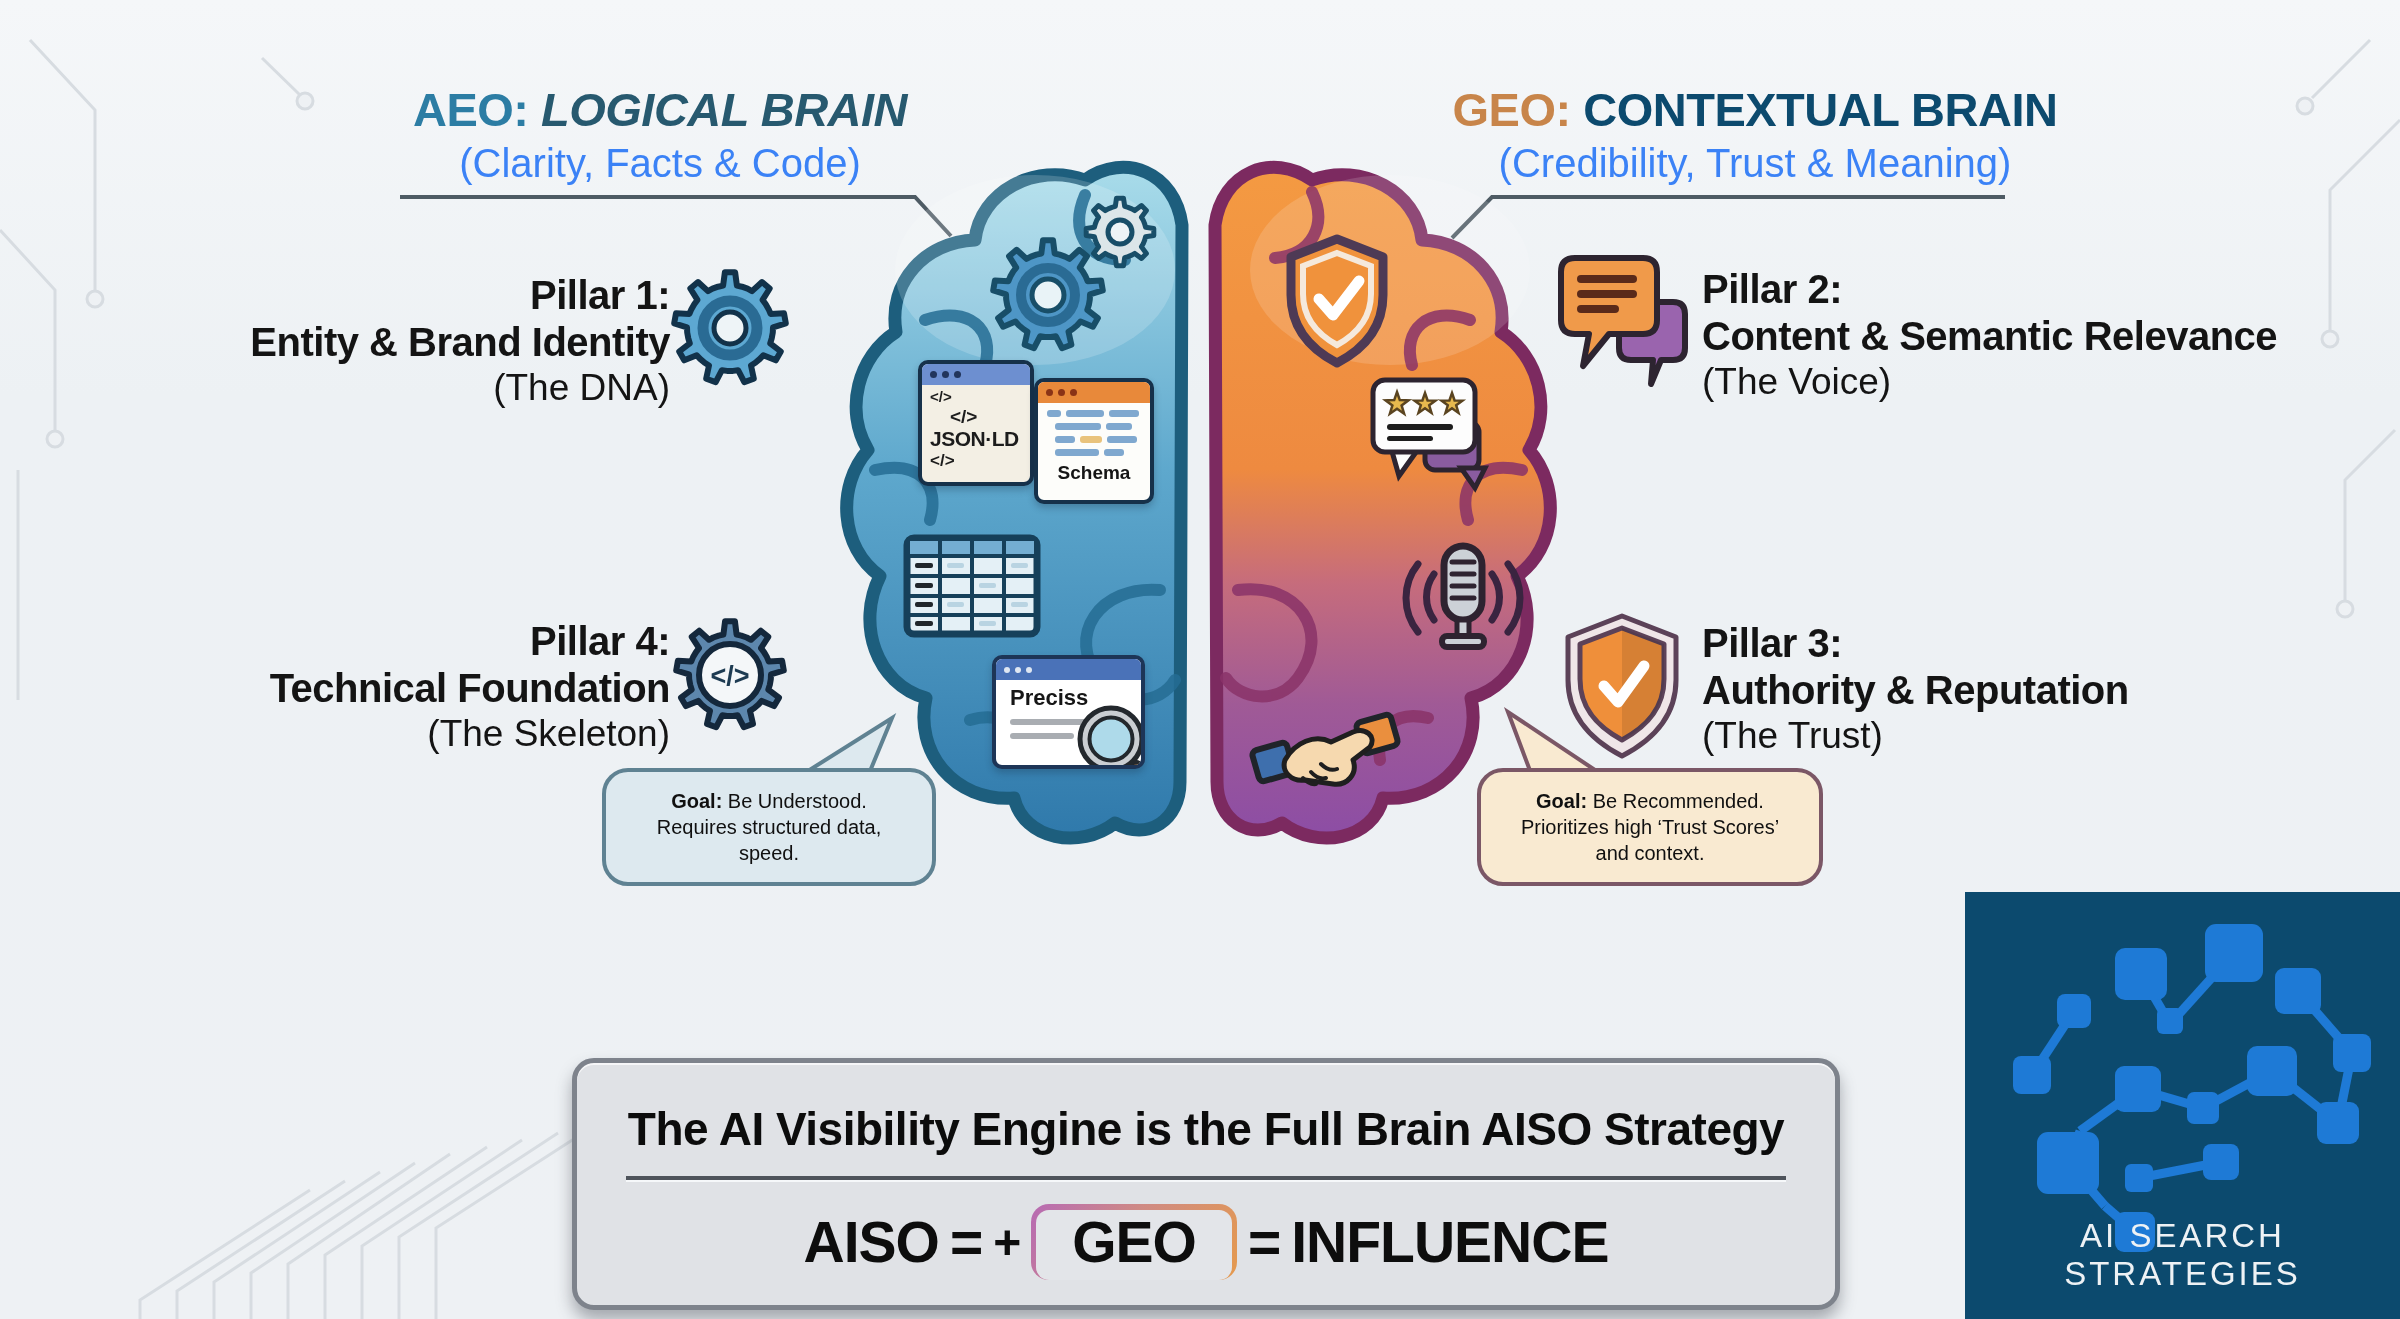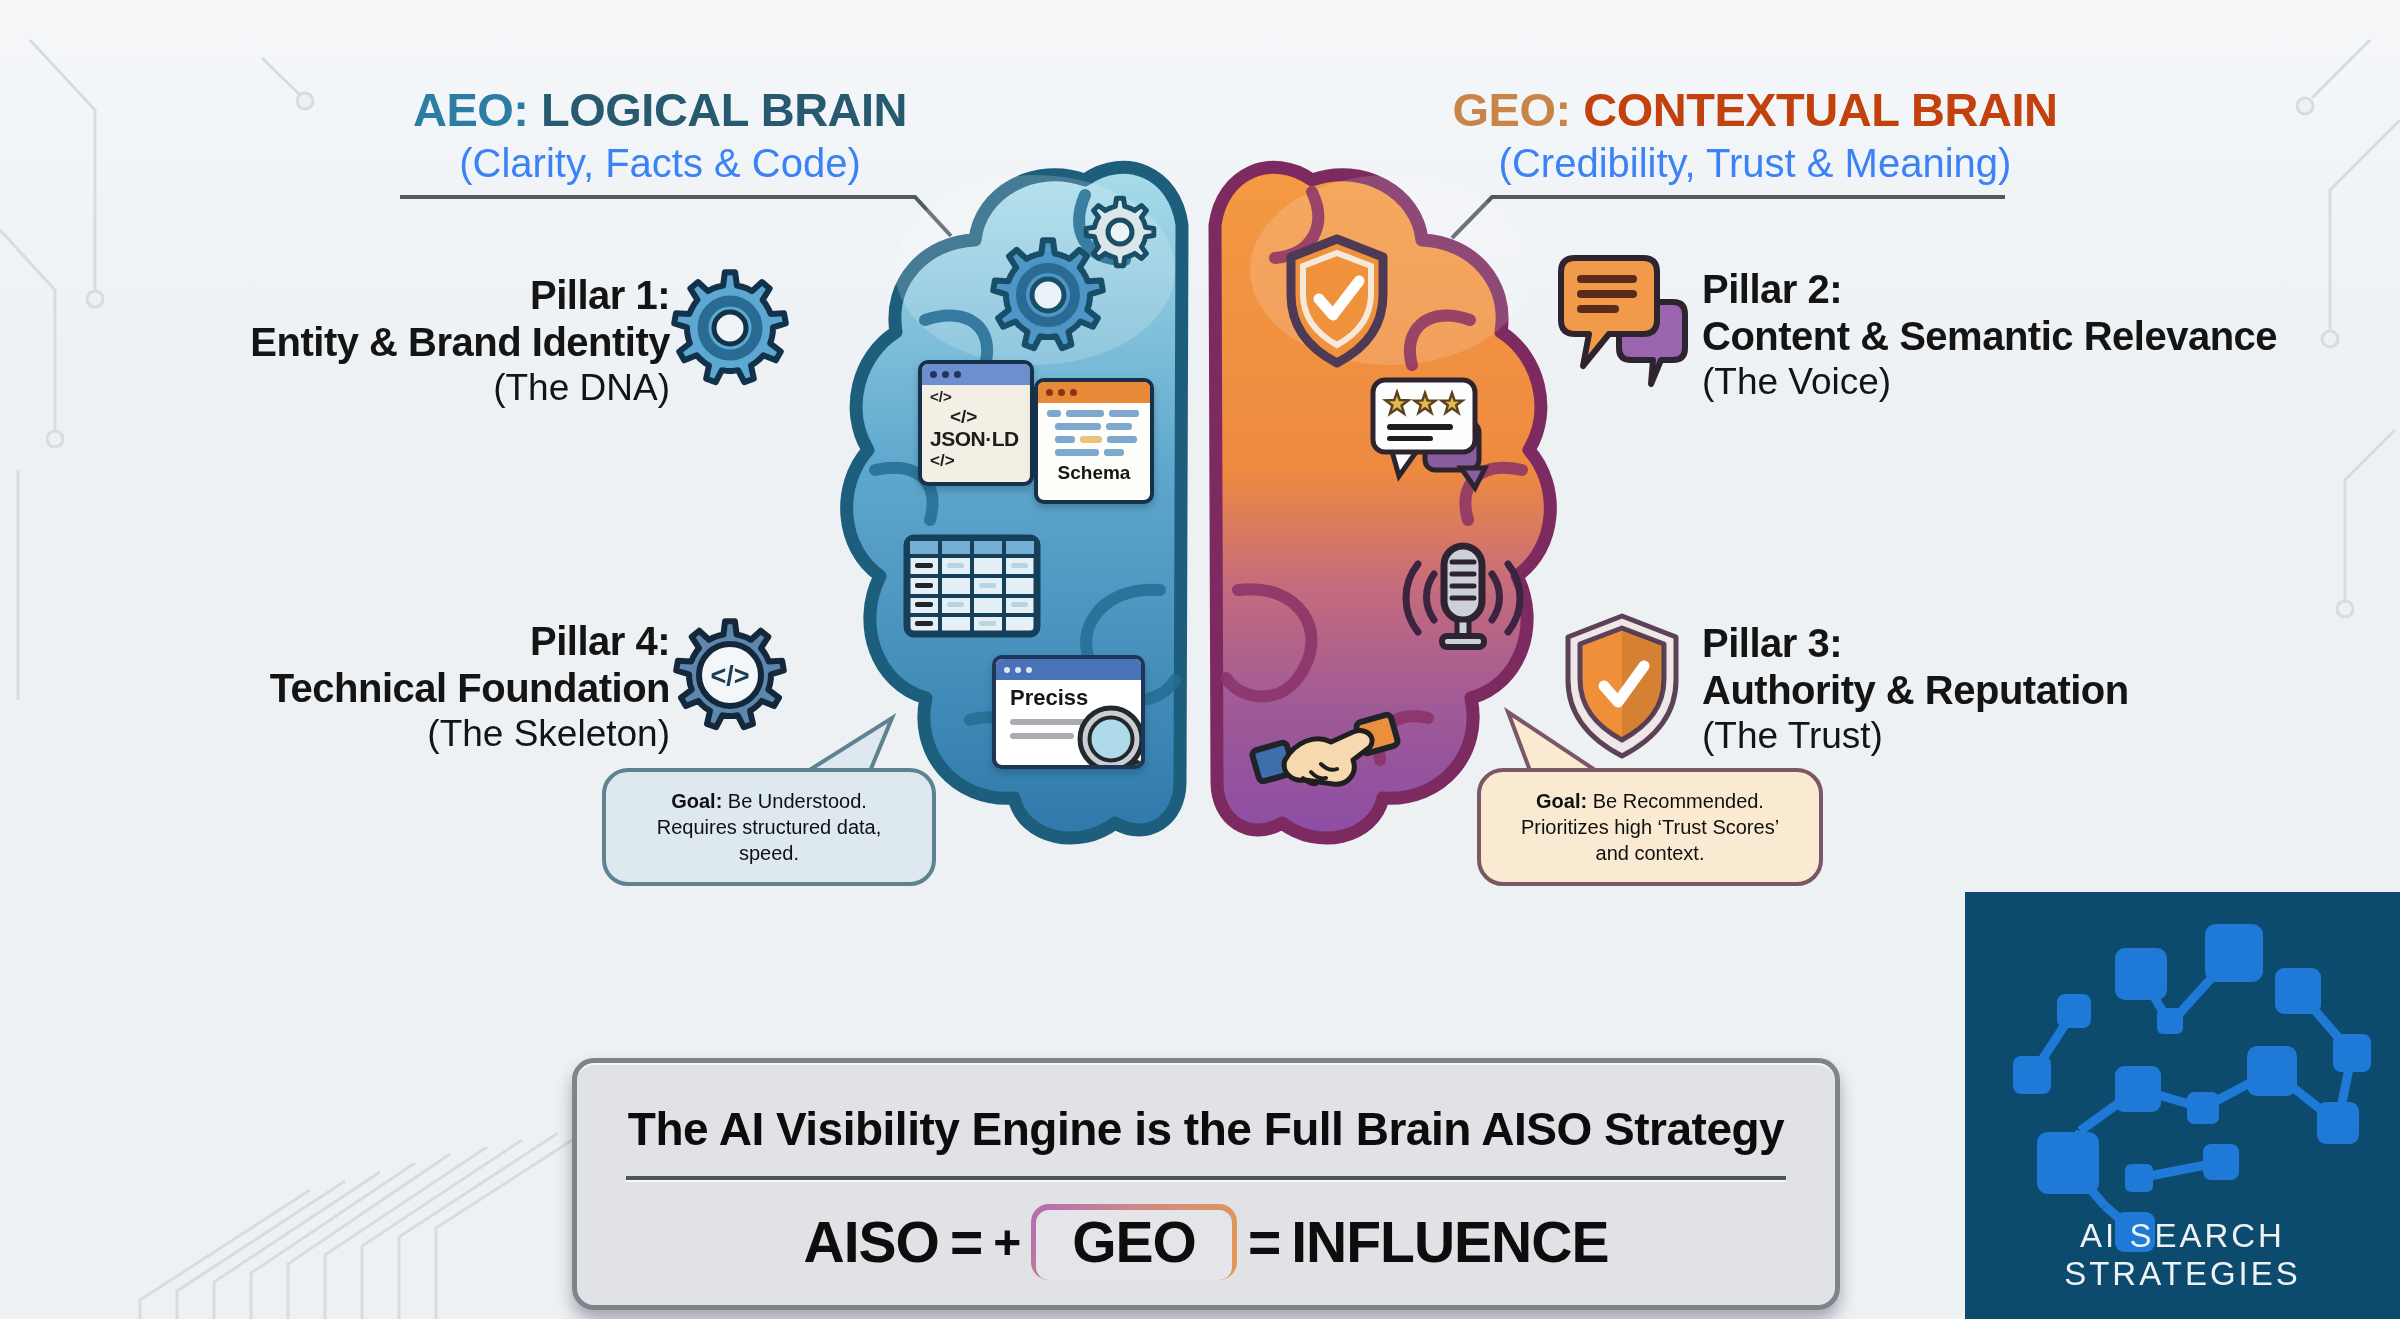--- a/index.html
+++ b/index.html
@@ -10,24 +10,24 @@
   }
   .abs{position:absolute;}
   svg{display:block;}
 
   
   .hdr{position:absolute;text-align:center;line-height:1.12;}
   .hdr .t{font-size:47px;font-weight:bold;letter-spacing:-.5px;}
   .hdr .s{font-size:40px;color:#3b82f6;margin-top:4px;}
   #hdr-left{left:300px;top:84px;width:720px;}
   #hdr-left .pre{color:#2c7da4;}
-  #hdr-left .main{color:#27596f;}
+  #hdr-left .main{color:#27596f;font-style:italic;}
   #hdr-right{left:1395px;top:84px;width:720px;}
   #hdr-right .pre{color:#c8854a;}
-  #hdr-right .main{color:#c2410c;}
+  #hdr-right .main{color:#0c4a6e;}
 
   
   .pillar{position:absolute;line-height:1.18;color:#141414;}
   .pillar .p-label,.pillar .p-title{font-size:40px;font-weight:bold;letter-spacing:-.5px;}
   .pillar .p-sub{font-size:37px;font-weight:normal;}
   .pillar.ra{text-align:right;}
   #pillar1{left:100px;top:272px;width:570px;}
   #pillar4{left:100px;top:618px;width:570px;}
   #pillar2{left:1702px;top:266px;width:640px;}
   #pillar3{left:1702px;top:620px;width:640px;}

